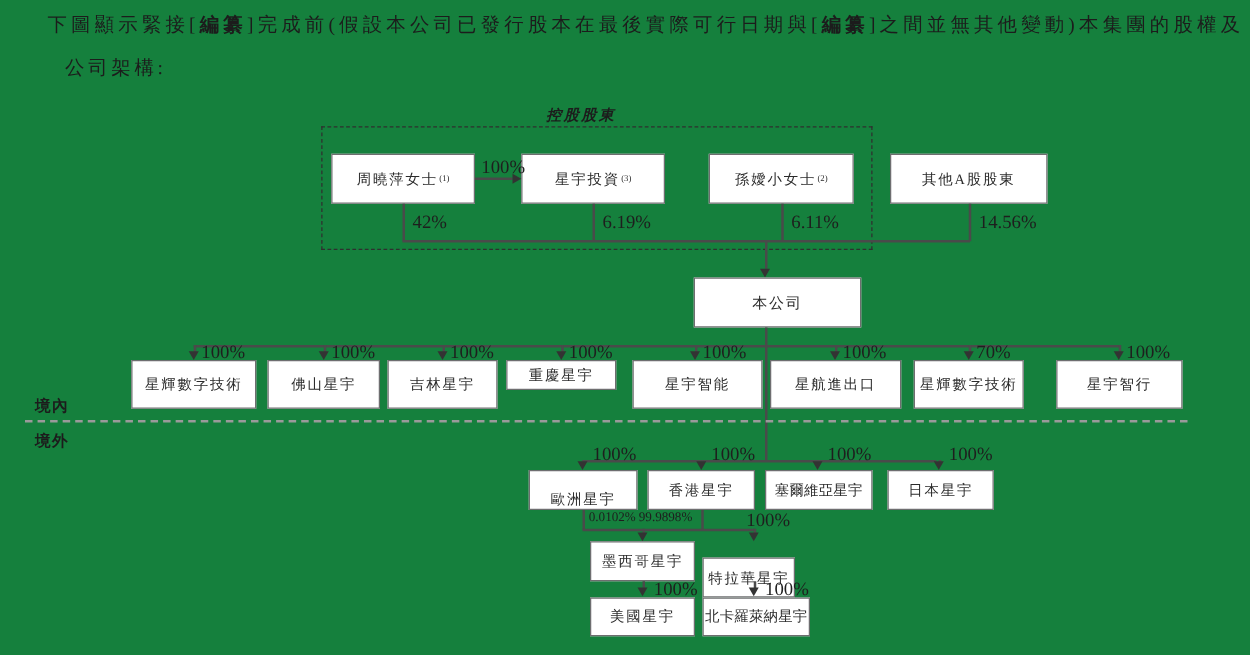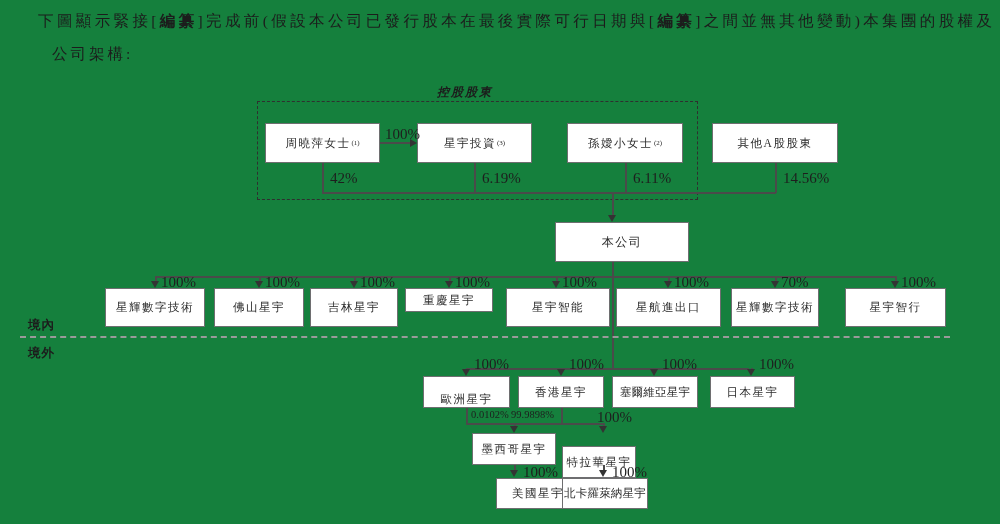--- a/index.html
+++ b/index.html
@@ -178,20 +178,20 @@
       <span>特拉華星宇</span>
     </div>
 
   <div class="vline" style="left:514px;top:465px;height:7px;"></div>
   <div class="vline" style="left:603px;top:465px;height:7px;"></div>
   <div class="ah-down" style="left:510px;top:470px;"></div>
   <div class="ah-down" style="left:599px;top:470px;"></div>
   <div class="pct" style="left:523px;top:464px;">100%</div>
   <div class="pct" style="left:612px;top:464px;">100%</div>
 
-  <div class="box" style="left:496px;top:478px;width:84px;height:31px;">
+  <div class="box" style="left:472px;top:478px;width:84px;height:31px;">
       <span>美國星宇</span>
     </div>
   <div class="box tight" style="left:562px;top:478px;width:86px;height:31px;">
       <span>北卡羅萊納星宇</span>
     </div>
 
 </div>
 
 </body></html>

